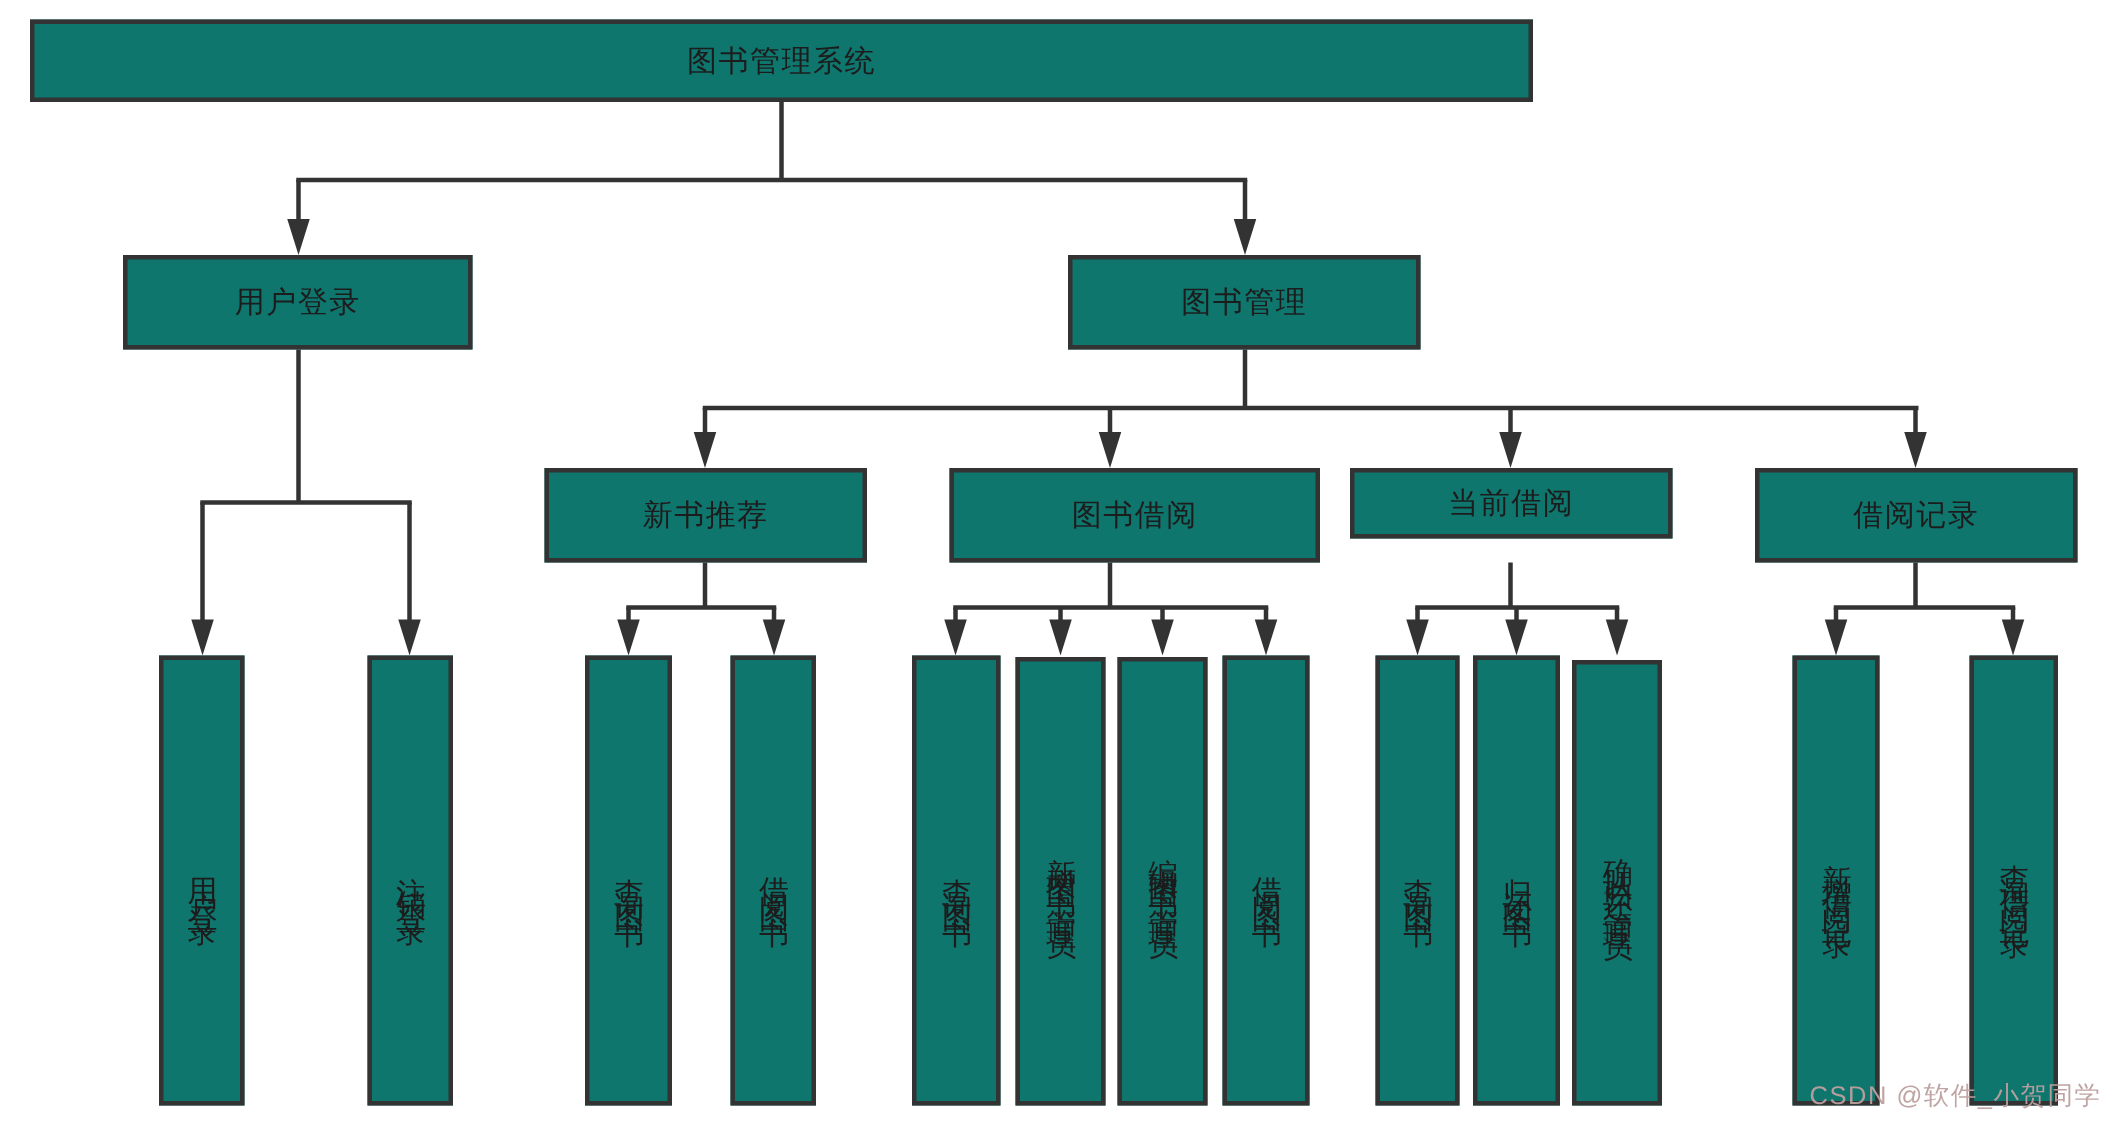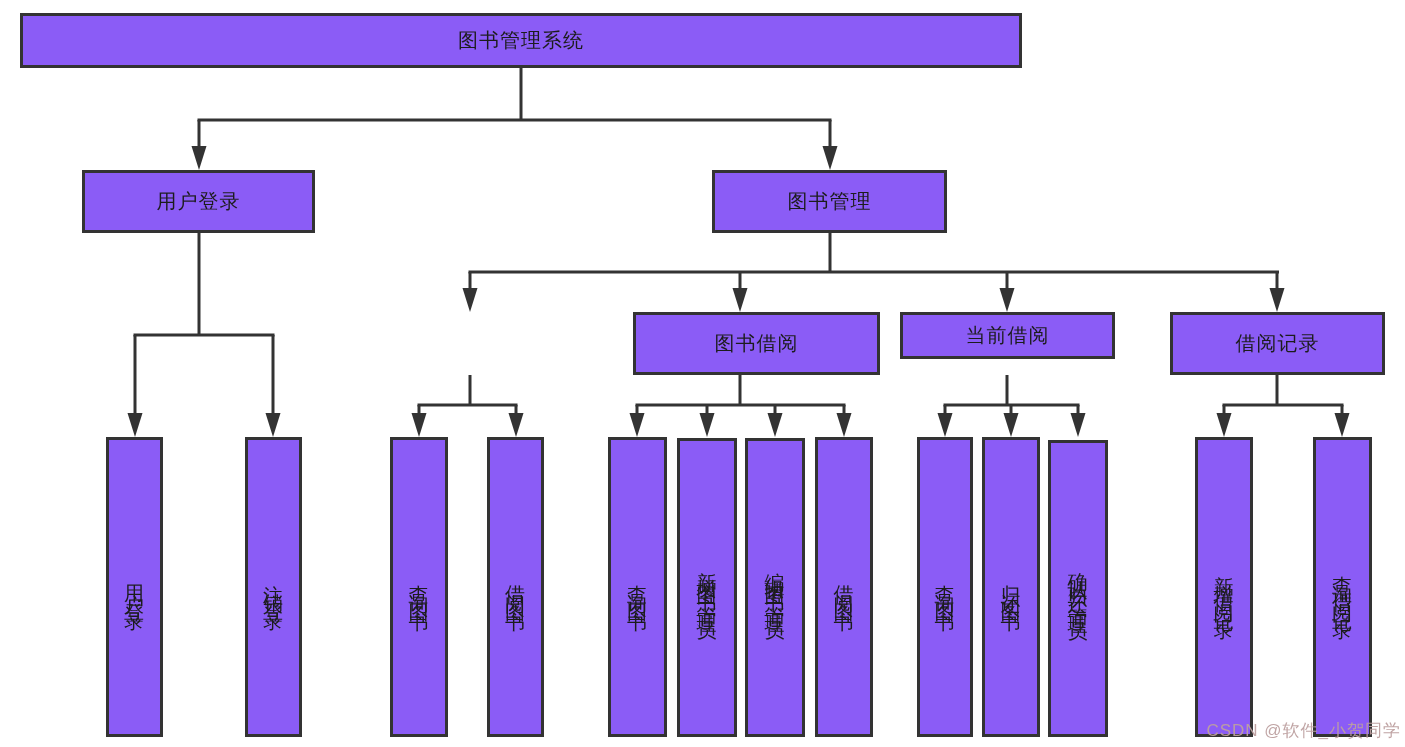--- a/index.html
+++ b/index.html
@@ -8,21 +8,21 @@
     width:1405px;height:747px;
     background:#ffffff;
     font-family:"Liberation Sans","DejaVu Sans",sans-serif;
     overflow:hidden;
   }
   #connectors{position:absolute;left:0;top:0;width:1405px;height:747px;}
   .box{
     position:absolute;
     box-sizing:border-box;
     border:3px solid #333333;
-    background:#8b5cf6;
+    background:#0f766e;
     display:flex;
     align-items:center;
     justify-content:center;
     color:#1c1c1c;
   }
   .hlabel{
     font-size:20px;
     letter-spacing:1px;
     white-space:nowrap;
   }
@@ -124,20 +124,23 @@
     <span class="hlabel">图书管理系统</span>
   </div>
 
   <div class="box" style="left:82px;top:170px;width:233px;height:63px;">
     <span class="hlabel">用户登录</span>
   </div>
   <div class="box" style="left:712px;top:170px;width:235px;height:63px;">
     <span class="hlabel">图书管理</span>
   </div>
 
+  <div class="box" style="left:363px;top:312px;width:215px;height:63px;">
+    <span class="hlabel">新书推荐</span>
+  </div>
   <div class="box" style="left:633px;top:312px;width:247px;height:63px;">
     <span class="hlabel">图书借阅</span>
   </div>
   <div class="box" style="left:900px;top:312px;width:215px;height:47px;">
     <span class="hlabel">当前借阅</span>
   </div>
   <div class="box" style="left:1170px;top:312px;width:215px;height:63px;">
     <span class="hlabel">借阅记录</span>
   </div>
 

